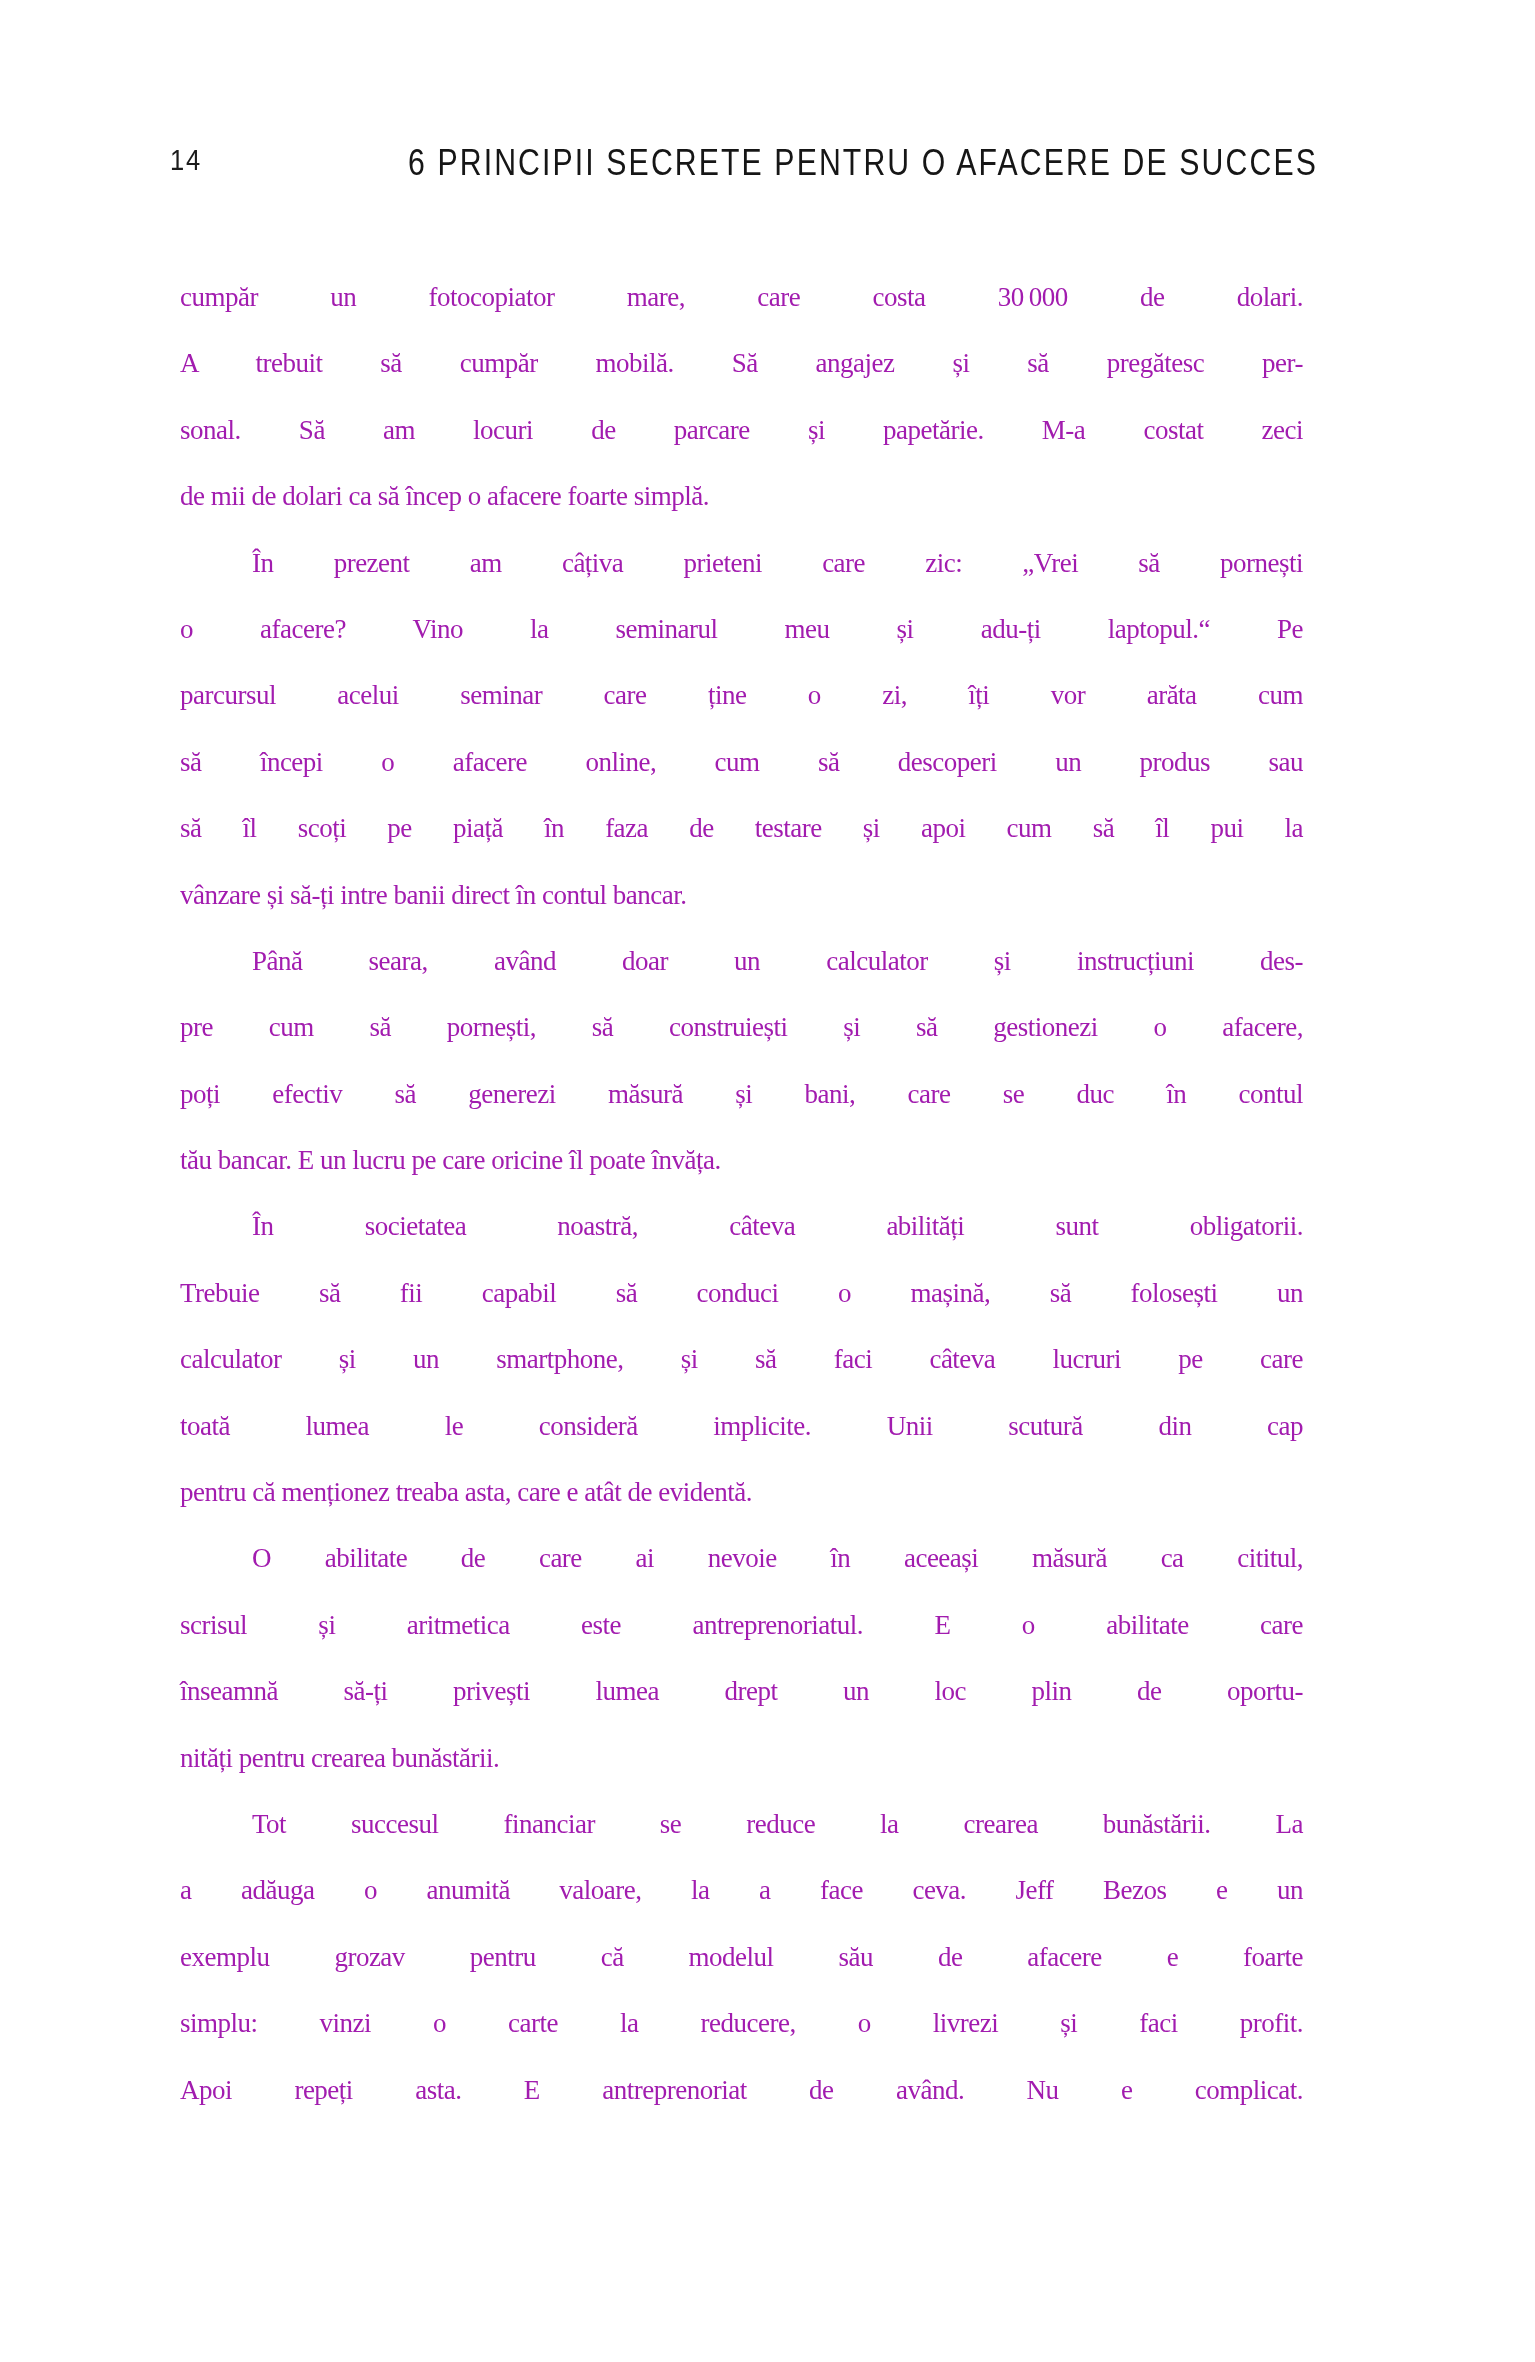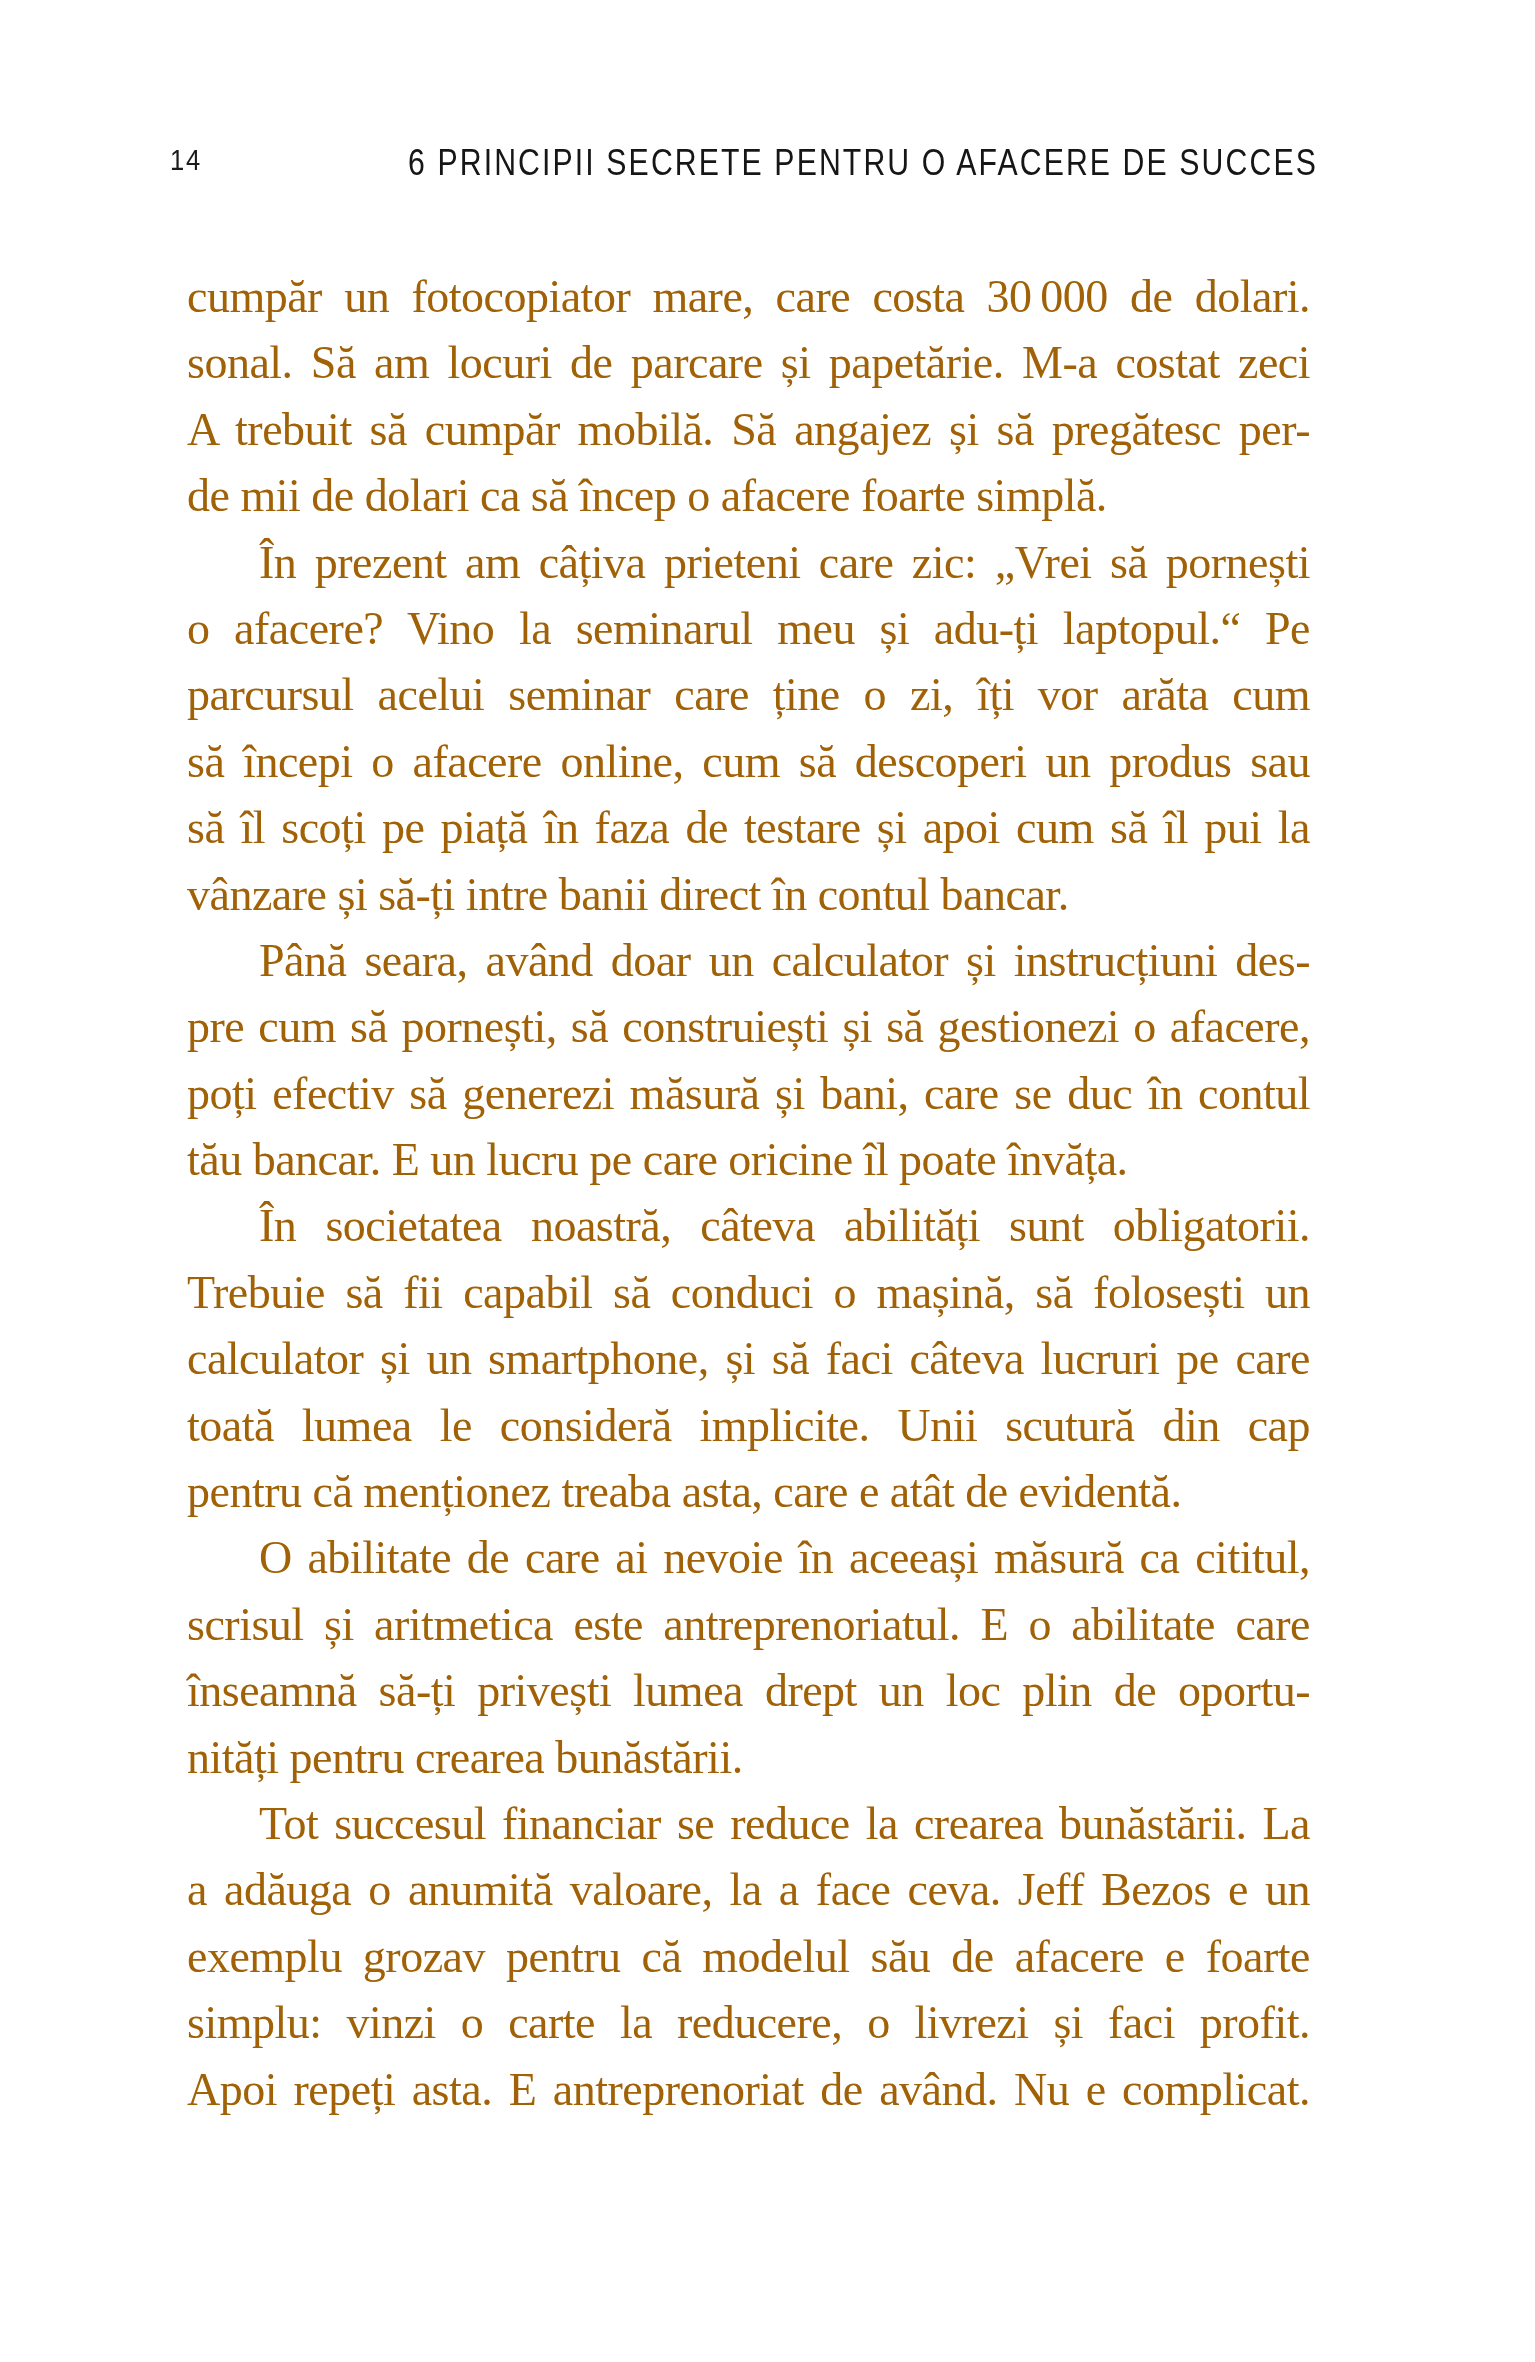--- a/index.html
+++ b/index.html
@@ -39,26 +39,26 @@
     font-weight: normal;
     letter-spacing: 2.5px;
     color: #161616;
     transform: translateX(-50%) scaleX(0.84);
     transform-origin: center top;
     white-space: nowrap;
   }
   .text-block {
     position: absolute;
     top: 264px;
-    left: 187px;
+    left: 180px;
     width: 1123px;
-    font-size: 46px;
+    font-size: 27px;
     line-height: 66.4px;
     letter-spacing: -0.5px;
-    color: #a16207;
+    color: #a21caf;
   }
   .paragraph { margin: 0; }
   .line {
     text-align: justify;
     text-align-last: justify;
     white-space: normal;
     height: 66.4px;
     overflow: visible;
   }
   .line-left { text-align-last: left; }
@@ -68,22 +68,22 @@
 <body>
 
 <div class="page">
   <div class="running-header">
     <div class="page-number">14</div>
     <div class="running-title">6 PRINCIPII SECRETE PENTRU O AFACERE DE SUCCES</div>
   </div>
   <div class="text-block">
       <div class="paragraph">
         <div class="line">cumpăr un fotocopiator mare, care costa 30 000 de dolari.</div>
+        <div class="line">A trebuit să cumpăr mobilă. Să angajez și să pregătesc per-</div>
         <div class="line">sonal. Să am locuri de parcare și papetărie. M-a costat zeci</div>
-        <div class="line">A trebuit să cumpăr mobilă. Să angajez și să pregătesc per-</div>
         <div class="line line-left">de mii de dolari ca să încep o afacere foarte simplă.</div>
       </div>
       <div class="paragraph">
         <div class="line line-indent">În prezent am câțiva prieteni care zic: „Vrei să pornești</div>
         <div class="line">o afacere? Vino la seminarul meu și adu-ți laptopul.“ Pe</div>
         <div class="line">parcursul acelui seminar care ține o zi, îți vor arăta cum</div>
         <div class="line">să începi o afacere online, cum să descoperi un produs sau</div>
         <div class="line">să îl scoți pe piață în faza de testare și apoi cum să îl pui la</div>
         <div class="line line-left">vânzare și să-ți intre banii direct în contul bancar.</div>
       </div>

